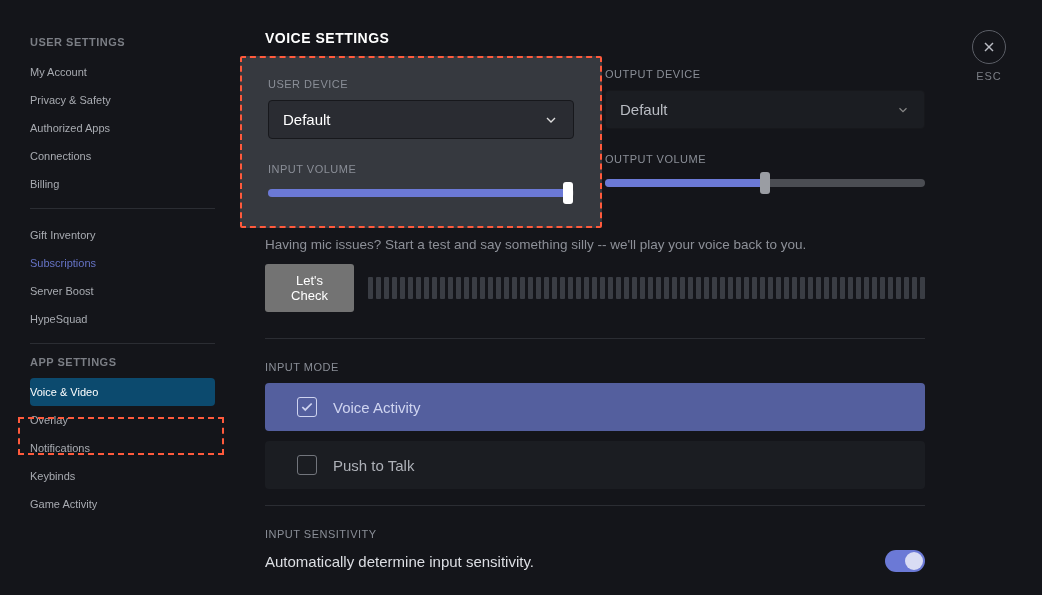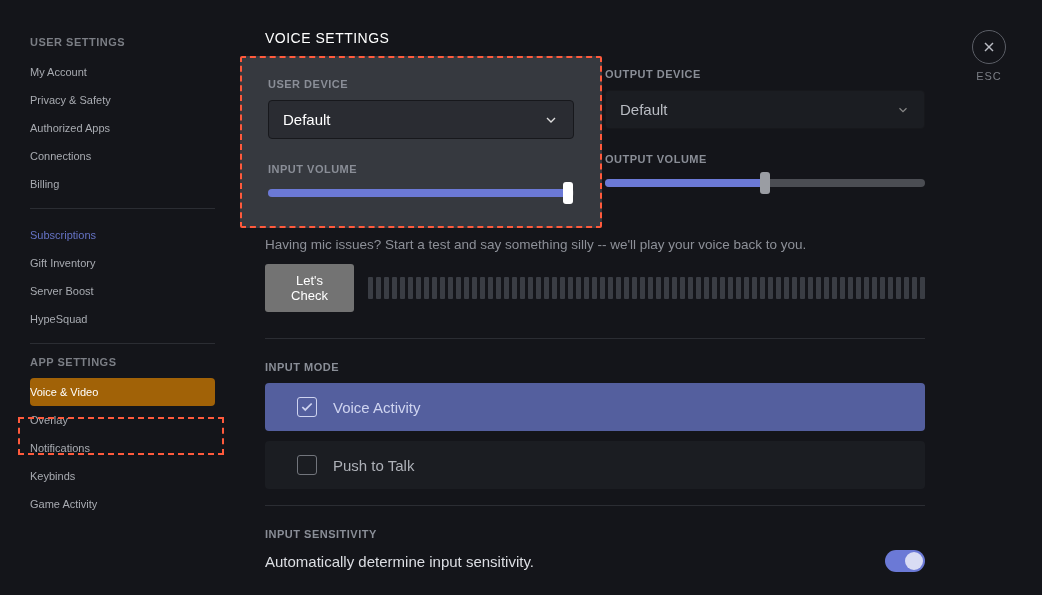--- a/index.html
+++ b/index.html
@@ -29,21 +29,21 @@
     margin-top: 6px;
   }
   .nav-item {
     font-size: 11px;
     color: #a8abb1;
     padding: 8px 0;
     cursor: pointer;
   }
   .nav-item.link { color: #6573c5; }
   .nav-item.selected {
-    background: #a16207;
+    background: #0c4a6e;
     color: #fff;
     font-weight: 500;
     border-radius: 4px;
     padding-left: 0;
     margin-left: 0;
   }
   .nav-sep {
     border: none;
     border-top: 1px solid #2b2d33;
     margin: 10px 0 12px 0;
@@ -59,28 +59,28 @@
   }
 
   .main {
     position: absolute;
     left: 265px;
     top: 30px;
     width: 660px;
   }
   .page-title {
     font-size: 14px;
-    font-weight: 400;
+    font-weight: 700;
     letter-spacing: 0.5px;
     color: #fff;
     margin-bottom: 22px;
   }
   .section-label {
     font-size: 11px;
-    font-weight: 700;
+    font-weight: 400;
     letter-spacing: 0.5px;
     color: #8a8e97;
     margin-bottom: 10px;
   }
   .two-col {
     display: flex;
     gap: 20px;
   }
   .col { flex: 1; }
   .select-box {
@@ -241,22 +241,22 @@
 <body>
 
 <div class="sidebar">
   <div class="nav-header">USER SETTINGS</div>
   <div class="nav-item">My Account</div>
   <div class="nav-item">Privacy &amp; Safety</div>
   <div class="nav-item">Authorized Apps</div>
   <div class="nav-item">Connections</div>
   <div class="nav-item">Billing</div>
   <hr class="nav-sep">
+  <div class="nav-item">Gift Inventory</div>
   <div class="nav-item link">Subscriptions</div>
-  <div class="nav-item">Gift Inventory</div>
   <div class="nav-item">Server Boost</div>
   <div class="nav-item">HypeSquad</div>
   <hr class="nav-sep">
   <div class="nav-header">APP SETTINGS</div>
   <div class="nav-item selected">Voice &amp; Video</div>
   <div class="nav-item">Overlay</div>
   <div class="nav-item">Notifications</div>
   <div class="nav-item">Keybinds</div>
   <div class="nav-item">Game Activity</div>
 </div>

